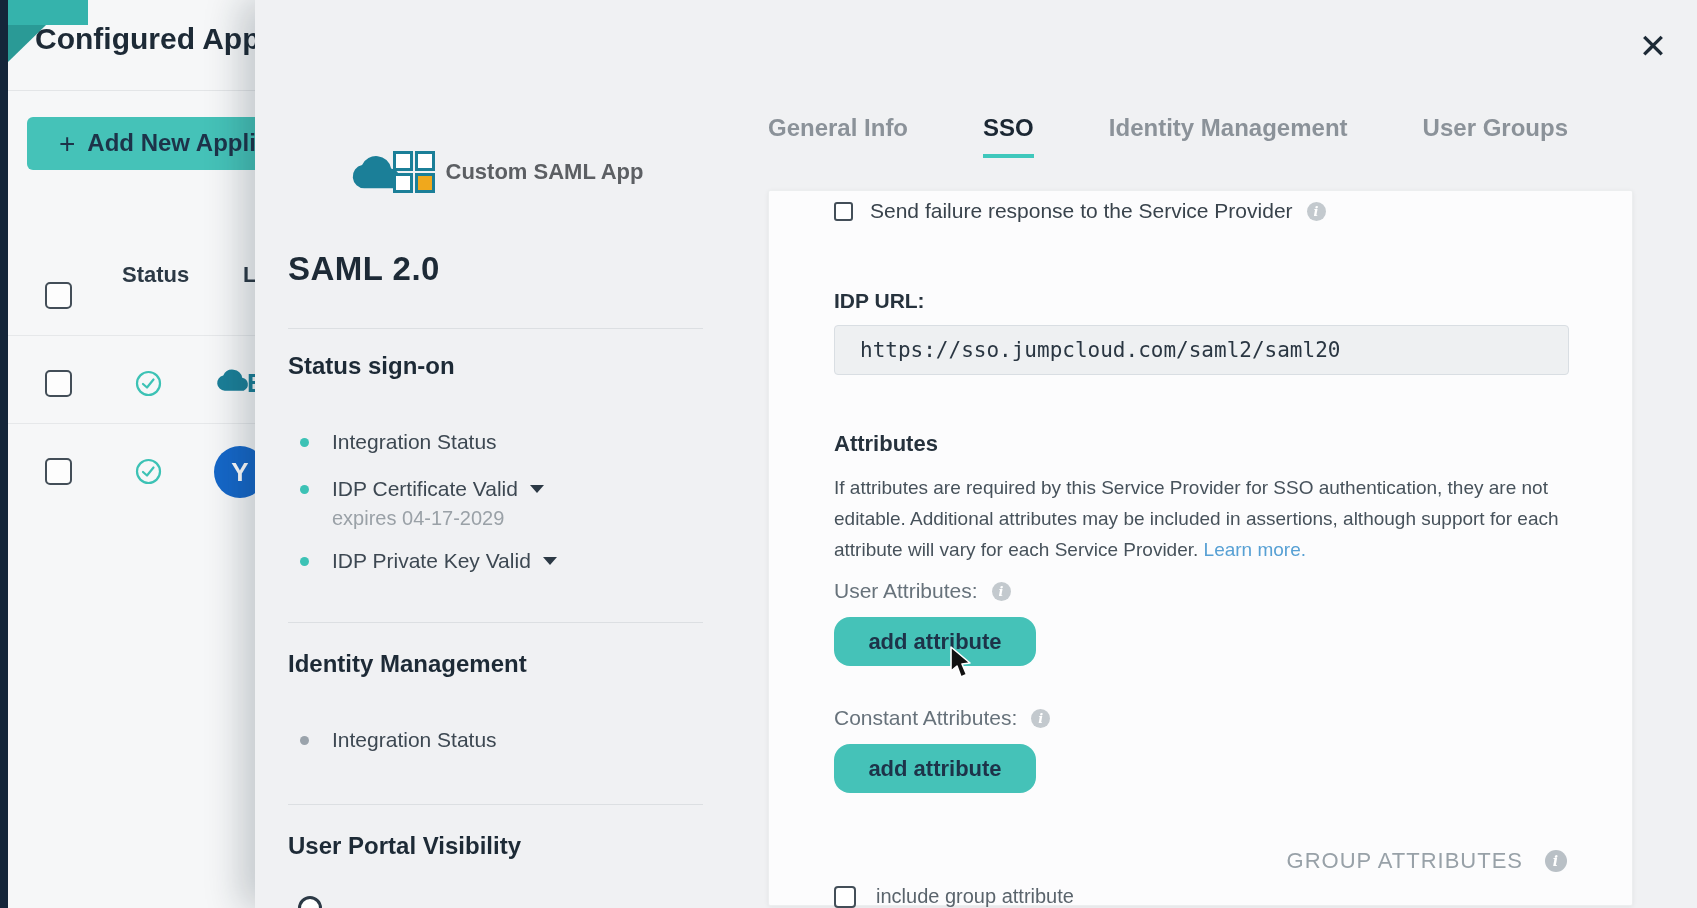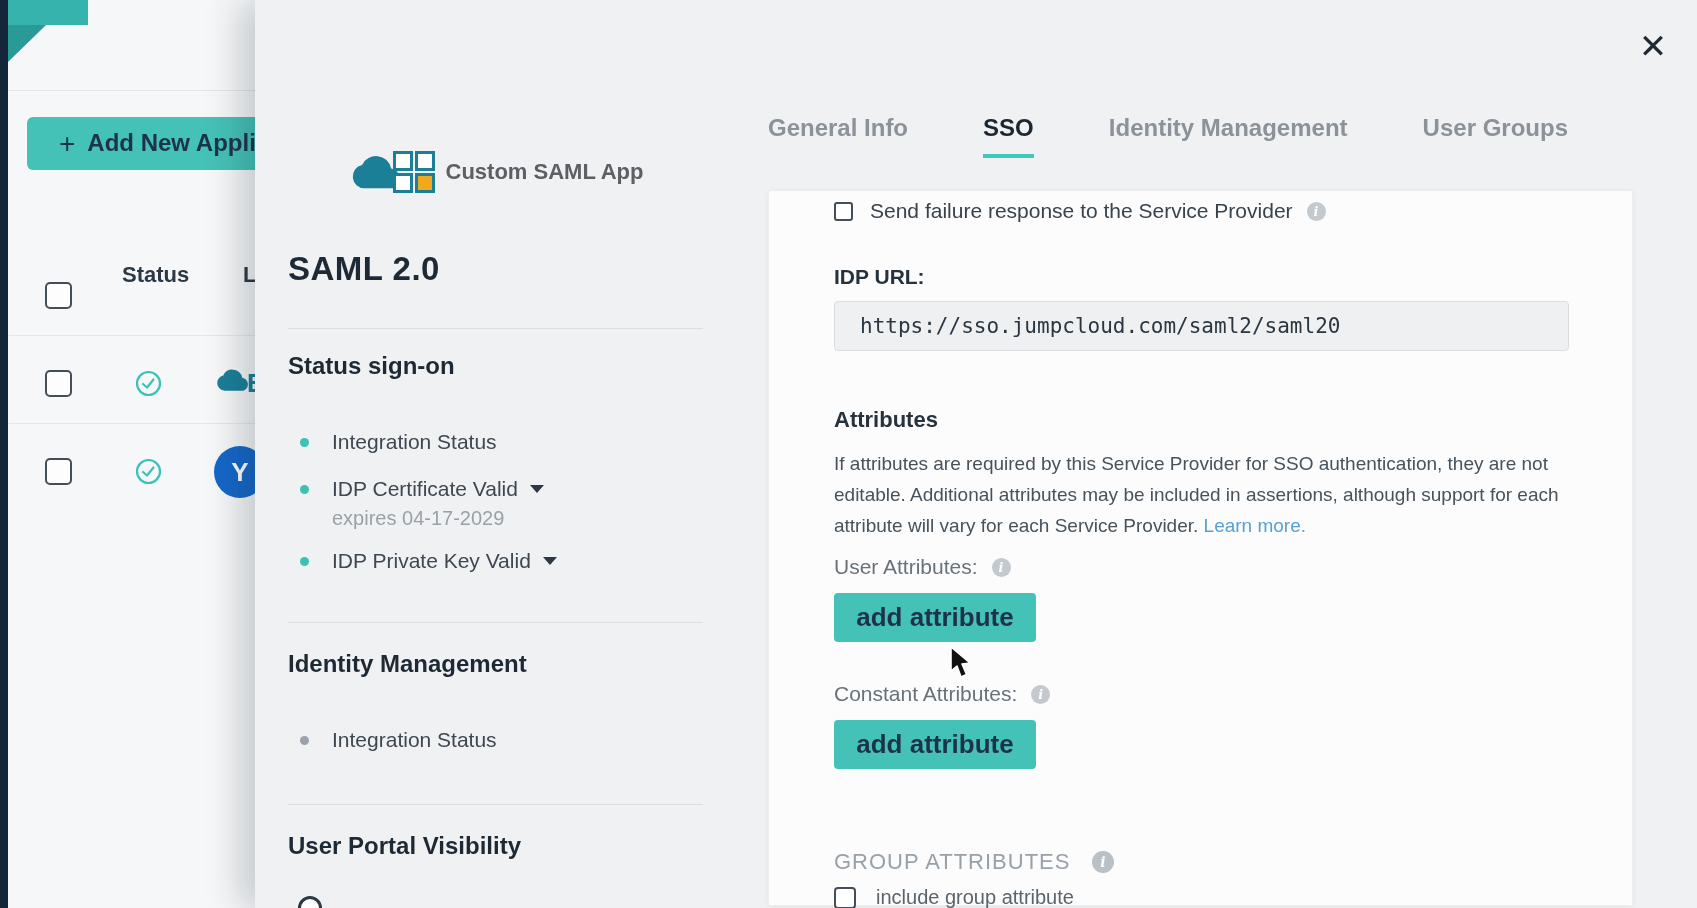--- a/index.html
+++ b/index.html
@@ -72,56 +72,57 @@
   }
   .check-row { display:flex; align-items:center; }
   .cbx-sm { width:19px; height:19px; border:2px solid #434e58; border-radius:3px; background:#fff; flex:0 0 auto; }
   .check-row .lbl { font-size:21px; color:#39434c; margin-left:17px; white-space:nowrap; }
   .info-ic {
     display:inline-flex; align-items:center; justify-content:center;
     width:19px; height:19px; border-radius:50%; background:#c3c9ce;
     color:#fff; font-family:"DejaVu Serif", serif; font-style:italic; font-weight:bold; font-size:13px;
     margin-left:14px; flex:0 0 auto; cursor:pointer;
   }
-  .field-label { font-size:21px; font-weight:bold; color:#26323d; margin-top:42px; }
+  .field-label { font-size:21px; font-weight:bold; color:#26323d; margin-top:66px; }
   .idp-input {
     display:block; margin-top:12px; width:735px; height:50px;
     background:#eef0f2; border:1px solid #d9dee3; border-radius:4px;
     font-family:"DejaVu Sans Mono", monospace; font-size:21px; color:#2a3642;
     padding:0 0 0 25px;
   }
   .attr-h4 { font-size:22px; font-weight:bold; color:#26323d; margin-top:56px; }
   .attr-desc { margin-top:15px; width:740px; font-size:19px; line-height:31px; color:#47525b; }
   .attr-desc a { color:#57a0d4; text-decoration:none; cursor:pointer; }
   .attr-label { display:flex; align-items:center; font-size:21px; color:#67727b; margin-top:14px; white-space:nowrap; }
   .add-attr-btn {
     display:block; margin-top:14px; width:202px; height:49px;
-    background:#45c2b8; border:none; border-radius:4px;
-    font-family:inherit; font-size:26px; font-weight:bold; color:#1d3349; cursor:pointer;
+    background:#45c2b8; border:none; border-radius:16px;
+    font-family:inherit; font-size:22px; font-weight:bold; color:#1d3349; cursor:pointer;
   }
   .add-attr-btn.second { margin-top:14px; }
   .const-label { margin-top:40px; }
-  .group-label { margin-top:80px; font-size:22px; color:#98a1a8; letter-spacing:1px; }
+  .group-label { margin-top:55px; font-size:22px; color:#98a1a8; letter-spacing:1px;justify-content:flex-end; }
   .group-label .info-ic { width:22px; height:22px; background:#b9c0c6; margin-left:22px; font-size:14px; }
   .include-row { margin-top:11px; }
   .include-row .cbx-sm { width:22px; height:22px; border-radius:4px; }
   .include-row .lbl { font-size:20px; color:#5a646c; margin-left:20px; }
   .cursor { position:absolute; left:950px; top:646px; z-index:50; pointer-events:none; }
 </style>
 </head>
 <body>
 
 <div class="bg-page">
   <div class="nav-rail"></div>
   <svg class="corner-ribbon" width="92" height="64" viewBox="0 0 92 64">
     <polygon points="8,0 88,0 88,25 46,25" fill="#35b3ac"></polygon>
     <polygon points="8,0 46,25 8,62" fill="#2a9a96"></polygon>
     <rect x="8" y="0" width="38" height="25" fill="#35b3ac"></rect>
   </svg>
 
+  <h1 class="page-title">Configured App</h1>
   <div class="title-divider"></div>
 
   <button class="add-btn">
     <span class="plus">+</span><span>Add New Applic</span>
   </button>
 
   <span class="cbx big" style="position:absolute;left:45px;top:282px;"></span>
   <span class="th" style="left:122px;top:262px;">Status</span>
   <span class="th" style="left:243px;top:262px;">L</span>
   <div class="row-divider" style="top:335px;"></div>

